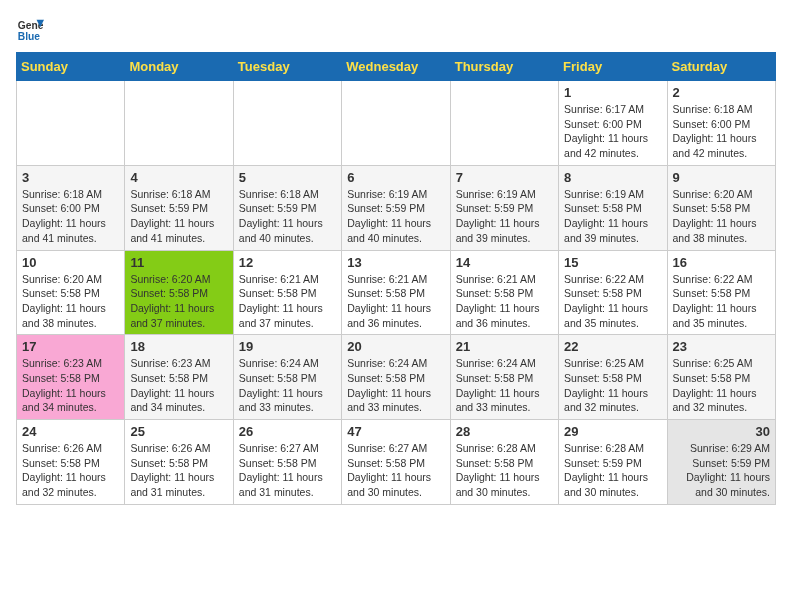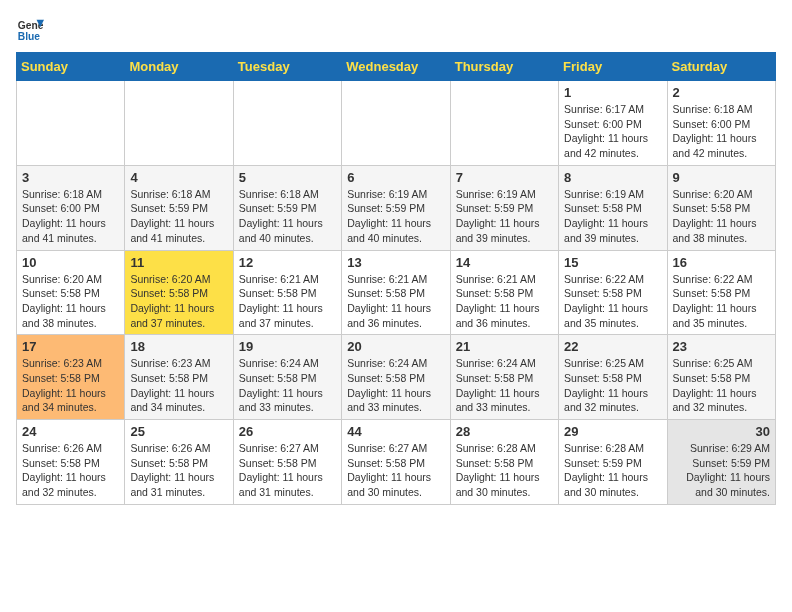--- a/index.html
+++ b/index.html
@@ -182,21 +182,21 @@
         </td>
       </tr>
       <tr>
         <td style="background: rgb(255, 255, 255); margin-top: 12px;">
           <span class="day-number">10</span>
           <div class="day-info" style="white-space: pre-line;">Sunrise: 6:20 AM
 Sunset: 5:58 PM
 Daylight: 11 hours
 and 38 minutes.</div>
         </td>
-        <td style="background: #fde047; margin-left: 44px;">
+        <td style="background: #84cc16; margin-left: 44px;">
           <span class="day-number">11</span>
           <div class="day-info" style="white-space: pre-line;">Sunrise: 6:20 AM
 Sunset: 5:58 PM
 Daylight: 11 hours
 and 37 minutes.</div>
         </td>
         <td style="background: rgb(255, 255, 255);">
           <span class="day-number">12</span>
           <div class="day-info" style="white-space: pre-line;">Sunrise: 6:21 AM
 Sunset: 5:58 PM
@@ -226,21 +226,21 @@
         </td>
         <td style="background: rgb(255, 255, 255); border-radius: 7px;">
           <span class="day-number">16</span>
           <div class="day-info" style="white-space: pre-line;">Sunrise: 6:22 AM
 Sunset: 5:58 PM
 Daylight: 11 hours
 and 35 minutes.</div>
         </td>
       </tr>
       <tr>
-        <td style="background: #fdba74;">
+        <td style="background: #f9a8d4;">
           <span class="day-number">17</span>
           <div class="day-info" style="white-space: pre-line;">Sunrise: 6:23 AM
 Sunset: 5:58 PM
 Daylight: 11 hours
 and 34 minutes.</div>
         </td>
         <td style="background: rgb(245, 245, 245);">
           <span class="day-number">18</span>
           <div class="day-info" style="white-space: pre-line;">Sunrise: 6:23 AM
 Sunset: 5:58 PM
@@ -299,21 +299,21 @@
 and 31 minutes.</div>
         </td>
         <td style="background: rgb(255, 255, 255);">
           <span class="day-number">26</span>
           <div class="day-info" style="white-space: pre-line;">Sunrise: 6:27 AM
 Sunset: 5:58 PM
 Daylight: 11 hours
 and 31 minutes.</div>
         </td>
         <td style="background: rgb(255, 255, 255);">
-          <span class="day-number">44</span>
+          <span class="day-number">47</span>
           <div class="day-info" style="white-space: pre-line;">Sunrise: 6:27 AM
 Sunset: 5:58 PM
 Daylight: 11 hours
 and 30 minutes.</div>
         </td>
         <td style="background: rgb(255, 255, 255);">
           <span class="day-number">28</span>
           <div class="day-info" style="white-space: pre-line;">Sunrise: 6:28 AM
 Sunset: 5:58 PM
 Daylight: 11 hours

